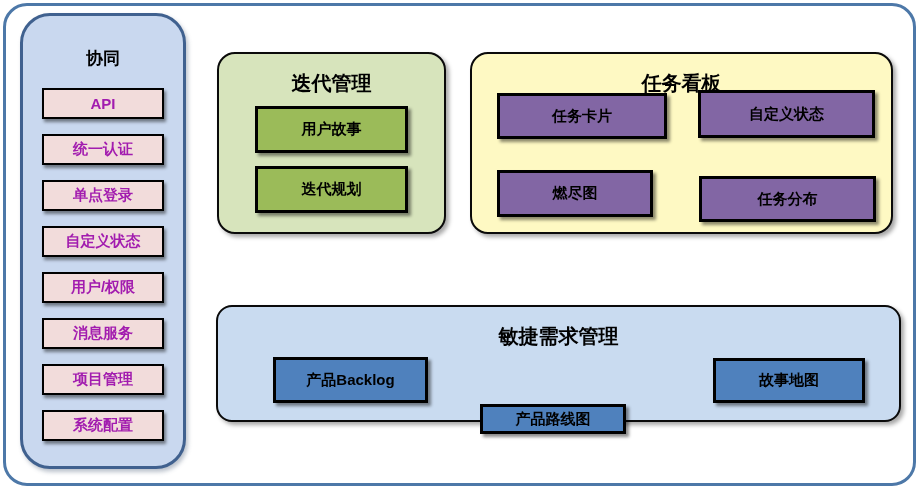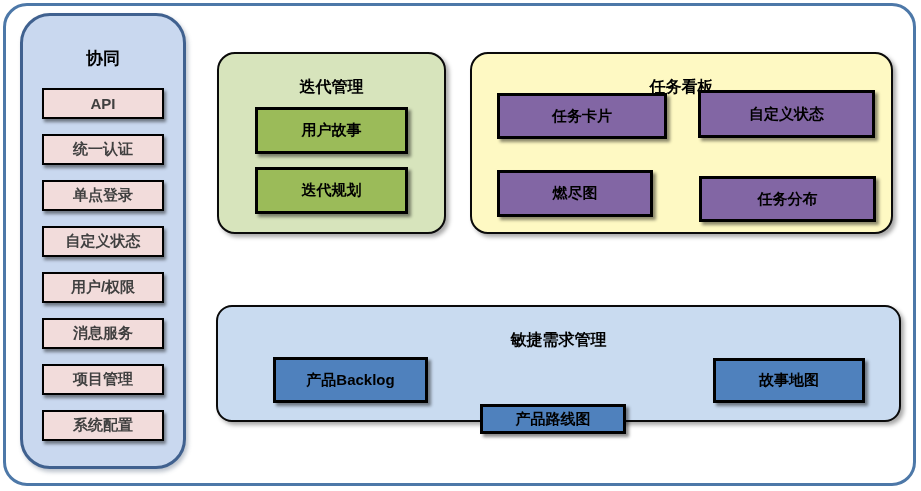--- a/index.html
+++ b/index.html
@@ -51,35 +51,35 @@
     width: 118px;
     height: 27px;
     background: #f2dcdb;
     border: 2px solid #000000;
     box-shadow: 2px 3px 3px rgba(0,0,0,0.45);
     display: flex;
     align-items: center;
     justify-content: center;
     font-size: 15px;
     font-weight: bold;
-    color: #404040;
+    color: #a21caf;
   }
   
   .panel {
     position: absolute;
     border: 2px solid #0a0a0a;
     border-radius: 18px;
     box-shadow: 3px 3px 4px rgba(0,0,0,0.35);
   }
   .panel-title {
     text-align: center;
-    font-size: 16px;
+    font-size: 20px;
     font-weight: bold;
     color: #000000;
-    padding-top: 23px;
+    padding-top: 16px;
   }
   .feature-box {
     border: 3px solid #000000;
     box-shadow: 3px 3px 3px rgba(0,0,0,0.45);
     display: flex;
     align-items: center;
     justify-content: center;
     font-size: 15px;
     font-weight: bold;
     color: #000000;

